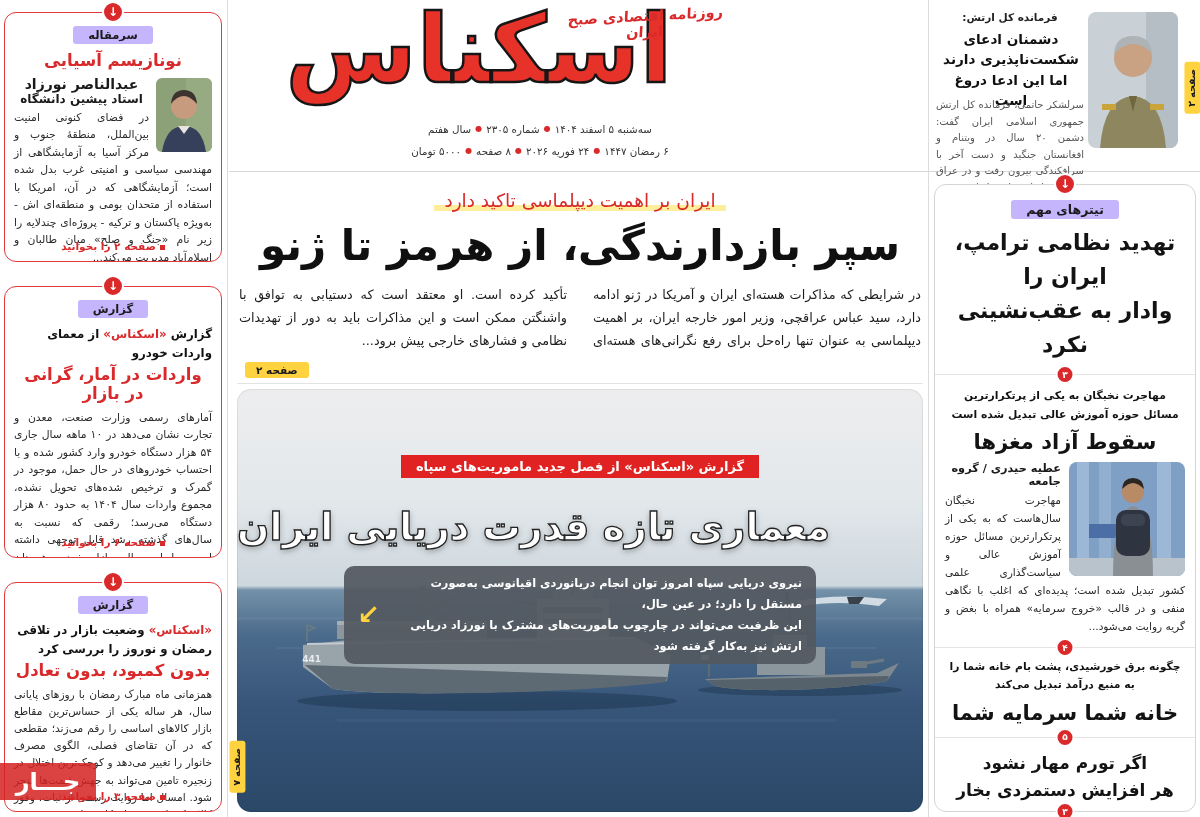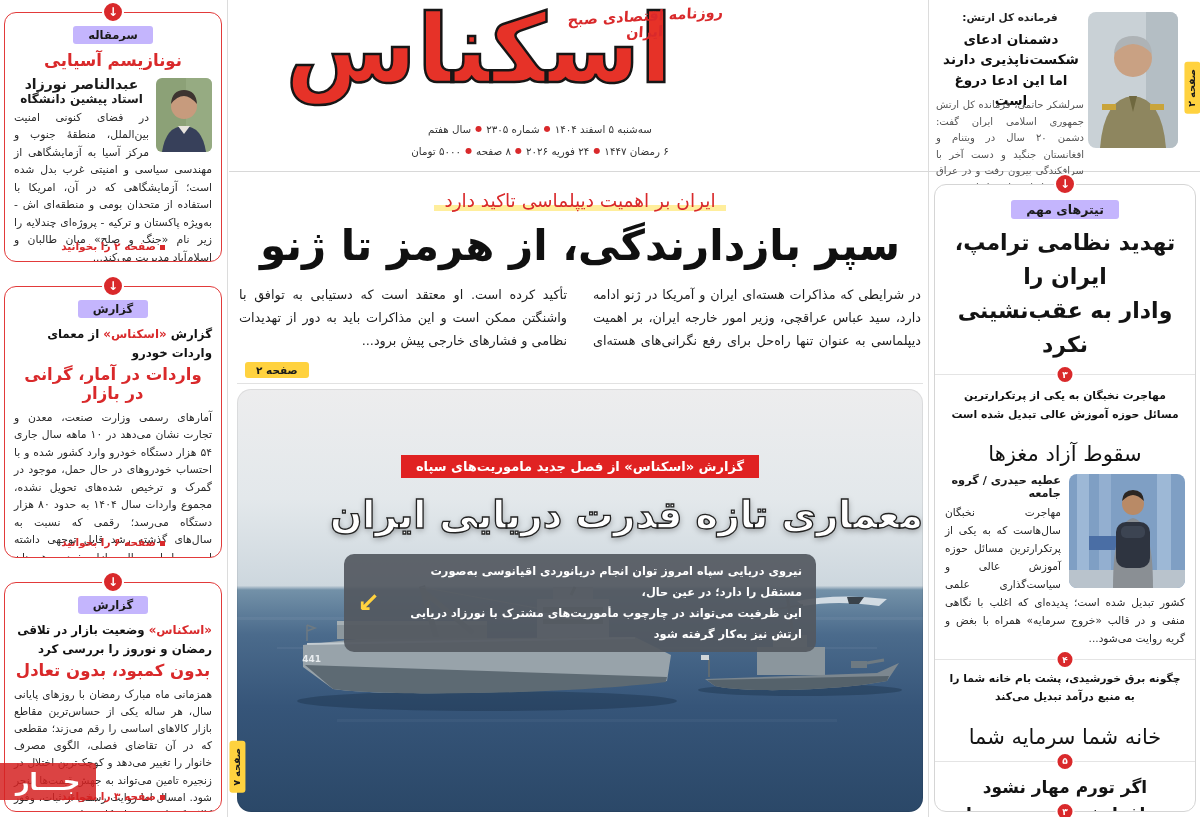--- a/index.html
+++ b/index.html
@@ -50,21 +50,21 @@
   .mbadge{position:absolute;left:8px;bottom:3px;background:#ffd23f;font-size:10.5px;font-weight:bold;
         padding:2px 11px;border-radius:3px;color:#1a1a1a}
 
   
   .photo{position:absolute;left:237px;top:389px;width:686px;height:423px;border-radius:14px;overflow:hidden;
         background:linear-gradient(180deg,#ededee 0%,#e3e8eb 26%,#cdd7de 46.5%,#7391a8 47.5%,#4b6b8c 58%,#365579 75%,#2b4868 100%);
         box-shadow:inset 0 0 0 1px rgba(0,0,0,.07)}
   .ships{position:absolute;inset:0;z-index:1}
   .banner{position:relative;z-index:2;display:table;margin:66px auto 0;background:#e02222;color:#fff;
         font-size:13px;font-weight:bold;padding:4px 15px}
-  .phead{position:relative;z-index:2;text-align:right;margin-top:15px;font-size:38px;font-weight:bold;color:#fff;
+  .phead{position:relative;z-index:2;text-align:left;margin-top:27px;font-size:38px;font-weight:bold;color:#fff;
         -webkit-text-stroke:1.3px #232323;text-shadow:0 2px 6px rgba(0,0,0,.35)}
   .capbox{position:relative;z-index:2;width:472px;margin:17px auto 0;background:rgba(82,88,95,.92);
         border-radius:10px;padding:7px 14px 7px 46px;color:#fff;font-size:11.4px;font-weight:bold;
         line-height:1.85;text-align:right}
   .caparrow{position:absolute;left:13px;top:50%;transform:translateY(-50%);color:#ffd23f;
         font-size:27px;font-weight:bold}
 
   
   .ptab{position:absolute;background:#ffd23f;color:#1a1a1a;font-size:9.5px;font-weight:bold;
         writing-mode:vertical-rl;transform:rotate(180deg);padding:7px 3px;border-radius:3px;
@@ -85,21 +85,21 @@
   .hbox-in{height:100%;overflow:hidden;border-radius:10px}
   .h1t{font-size:22px;font-weight:bold;text-align:center;line-height:1.55;color:#131313}
   .hdiv{position:relative;height:1px;background:#e4e4e4;margin-top:12px}
   .pnum{position:absolute;left:50%;top:-9px;transform:translateX(-50%);width:19px;height:19px;
         border-radius:50%;background:#d9292b;border:2px solid #fff;color:#fff;font-size:9px;
         font-weight:bold;display:flex;align-items:center;justify-content:center;z-index:3}
   .pnum-bottom{position:absolute;left:50%;bottom:-10px;transform:translateX(-50%);width:19px;height:19px;
         border-radius:50%;background:#d9292b;border:2px solid #fff;color:#fff;font-size:9px;
         font-weight:bold;display:flex;align-items:center;justify-content:center;z-index:3}
   .hk{font-size:10.8px;font-weight:bold;text-align:center;line-height:1.7;color:#121212;margin:12px 12px 2px}
-  .hbig{font-size:21px;font-weight:normal;text-align:center;color:#131313;margin:18px 0 6px}
+  .hbig{font-size:21px;font-weight:bold;text-align:center;color:#131313;margin:6px 0 6px}
   .hmed{font-size:17px;font-weight:bold;text-align:center;line-height:1.6;color:#131313}
   .story{padding:0 10px;margin-top:2px;max-height:178px;overflow:hidden}
   .t-photo{float:right;width:116px;height:114px;border-radius:8px;margin:2px 0 4px 8px;overflow:hidden}
   .auth{font-weight:bold;font-size:11.3px;margin:2px 0 3px}
   .sbody{font-size:10.6px;line-height:1.7;text-align:justify;color:#2a2a2a}
 
   
   .wm{position:absolute;left:0;top:763px;width:96px;height:37px;background:rgba(213,34,34,.85);
         color:#fff;display:flex;align-items:center;justify-content:center;font-size:24px;
         font-weight:bold;z-index:6;border-radius:0 3px 3px 0;letter-spacing:2px}

